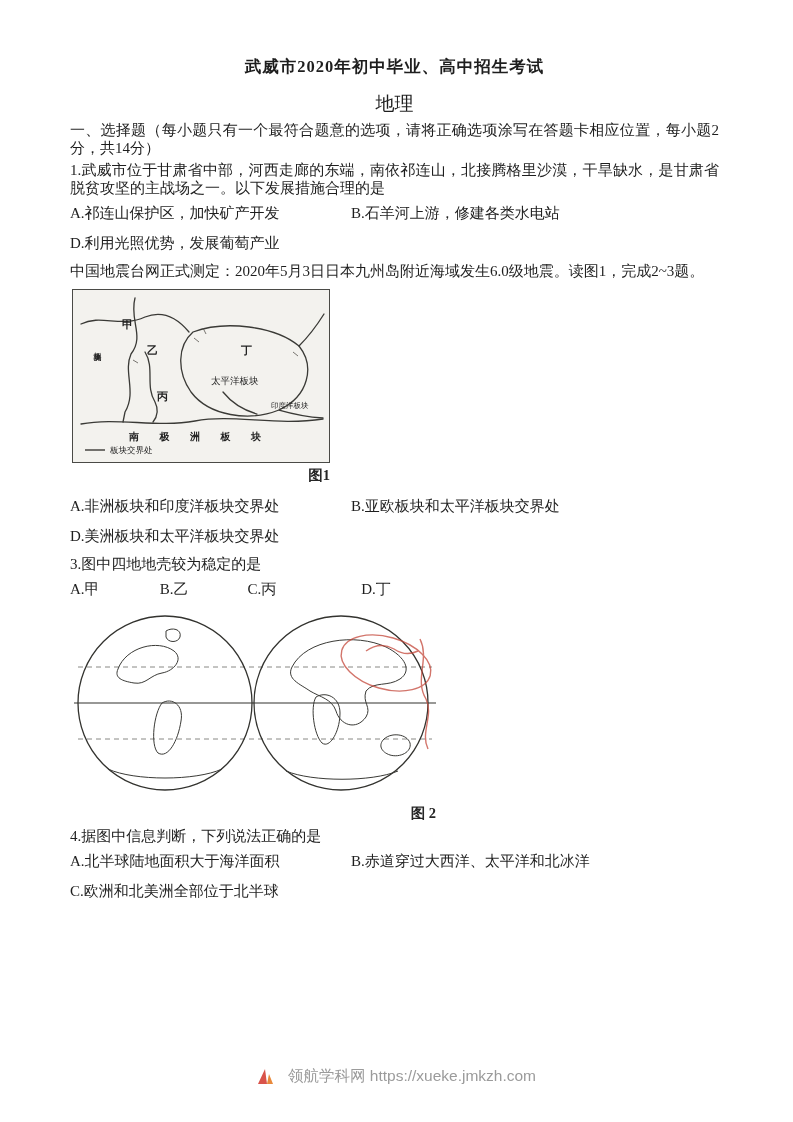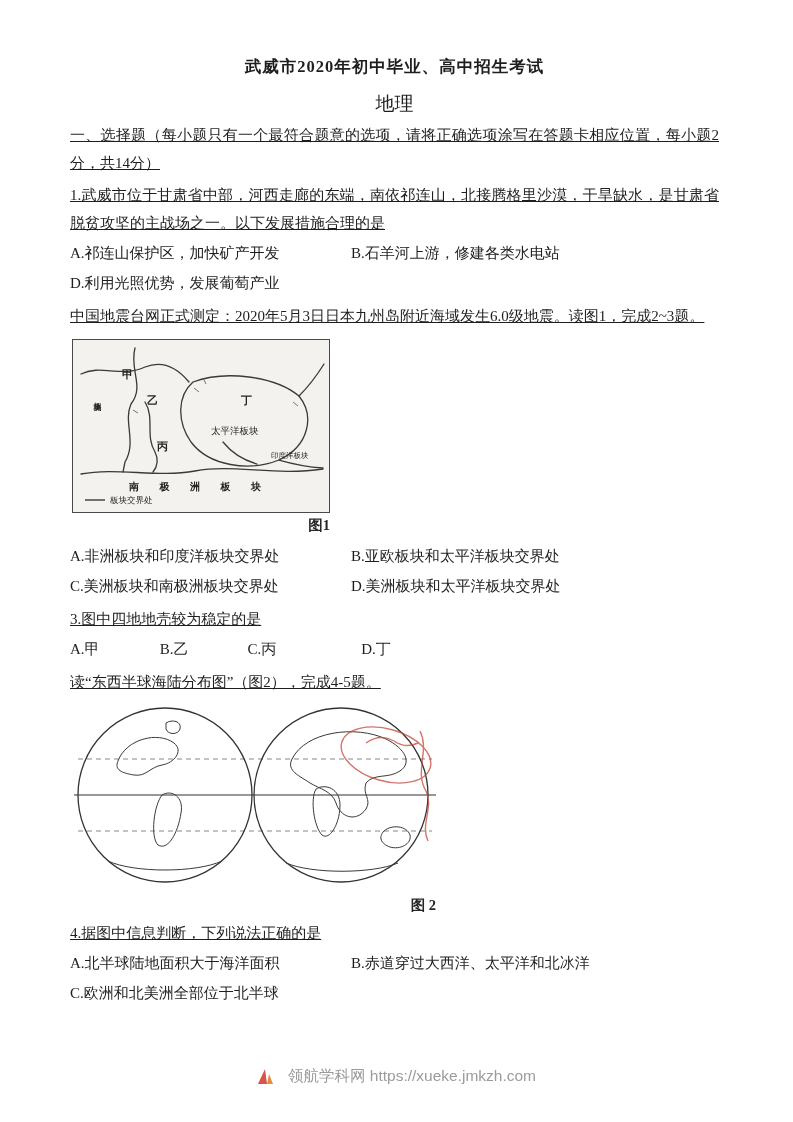--- a/index.html
+++ b/index.html
@@ -9,21 +9,21 @@
     background:#ffffff;
     font-family:"Liberation Serif","DejaVu Serif",serif;
     color:#1e1e1e;
     overflow:hidden;
   }
   .content{padding:56px 72px 0 70px;font-size:15px;}
   .title{
     text-align:center;font-weight:bold;font-size:16.5px;letter-spacing:1px;
   }
   .subject{text-align:center;font-size:19px;margin-top:13px;}
-  .para{margin:4px 0 0 0;line-height:28px;text-align:justify;text-decoration:underline;}
+  .para{margin:4px 0 0 0;line-height:18px;text-align:justify;}
   .opt-grid{
     display:grid;grid-template-columns:281px 1fr;
     line-height:30px;margin-top:1px;
   }
   .opt-inline{line-height:30px;margin-top:1px;}
   .opt-inline span{display:inline-block;}
   .opt-inline .w1{width:86px;}
   .opt-inline .w2{width:84px;}
   .opt-inline .w3{width:110px;}
   .figure1-wrap{margin:9px 0 6px 2px;width:258px;}
@@ -97,33 +97,31 @@
           <line x1="12" y1="160" x2="32" y2="160" stroke="#3a3a36" stroke-width="1.4"></line>
           <text x="37" y="163" font-size="8.5">板块交界处</text>
         </svg>
       </div>
       <div class="fig-caption">图1</div>
     </div>
 
     <div class="opt-grid">
       <span>A.非洲板块和印度洋板块交界处</span>
       <span>B.亚欧板块和太平洋板块交界处</span>
-      <span>C.美洲板块和南极洲板块交界处</span>
       <span>D.美洲板块和太平洋板块交界处</span>
     </div>
 
     <p class="para">3.图中四地地壳较为稳定的是</p>
     <div class="opt-inline">
       <span class="w1">A.甲</span>
       <span class="w2">B.乙</span>
       <span class="w3">C.丙</span>
       <span>D.丁</span>
     </div>
 
-    <p class="para">读“东西半球海陆分布图”（图2），完成4-5题。</p>
 
     <div class="figure2-wrap">
       <svg width="362" height="186" viewBox="0 0 362 186">
 
         <g stroke="#6a6a66" stroke-width="0.8" stroke-dasharray="5,4">
           <line x1="4" y1="56" x2="358" y2="56"></line>
           <line x1="4" y1="128" x2="358" y2="128"></line>
         </g>
 
         <line x1="0" y1="92" x2="362" y2="92" stroke="#33332f" stroke-width="1.1"></line>

